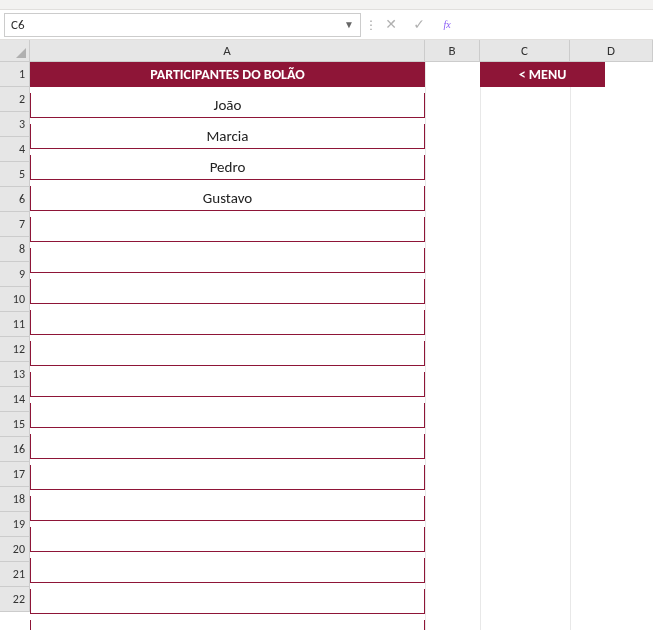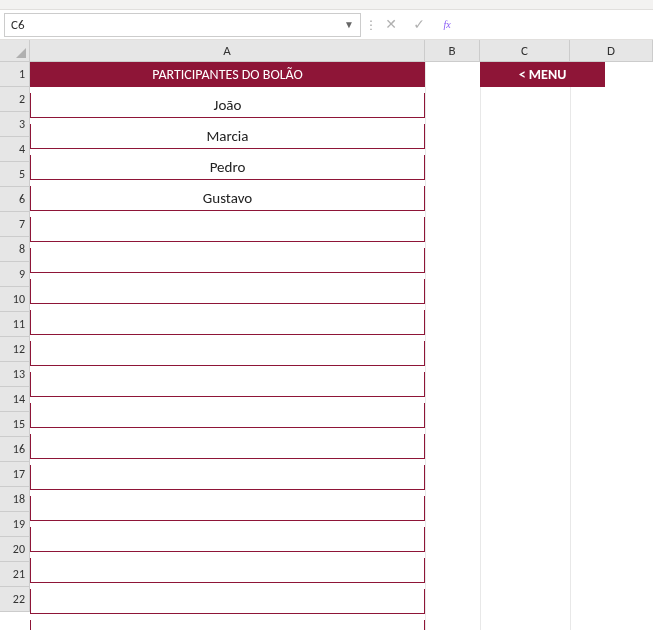--- a/index.html
+++ b/index.html
@@ -158,21 +158,21 @@
     .data-column {
       position: absolute;
       left: 0;
       top: 0;
       width: 395px;
     }
     .header-cell {
       height: 25px;
       background: #8e1537;
       color: #ffffff;
-      font-weight: normal;
+      font-weight: bold;
       font-size: 14px;
       display: flex;
       align-items: center;
       justify-content: center;
       border: 1px solid #8e1537;
     }
     .data-cell {
       height: 25px;
       background: #ffffff;
       border-left: 1px solid #8e1537;

